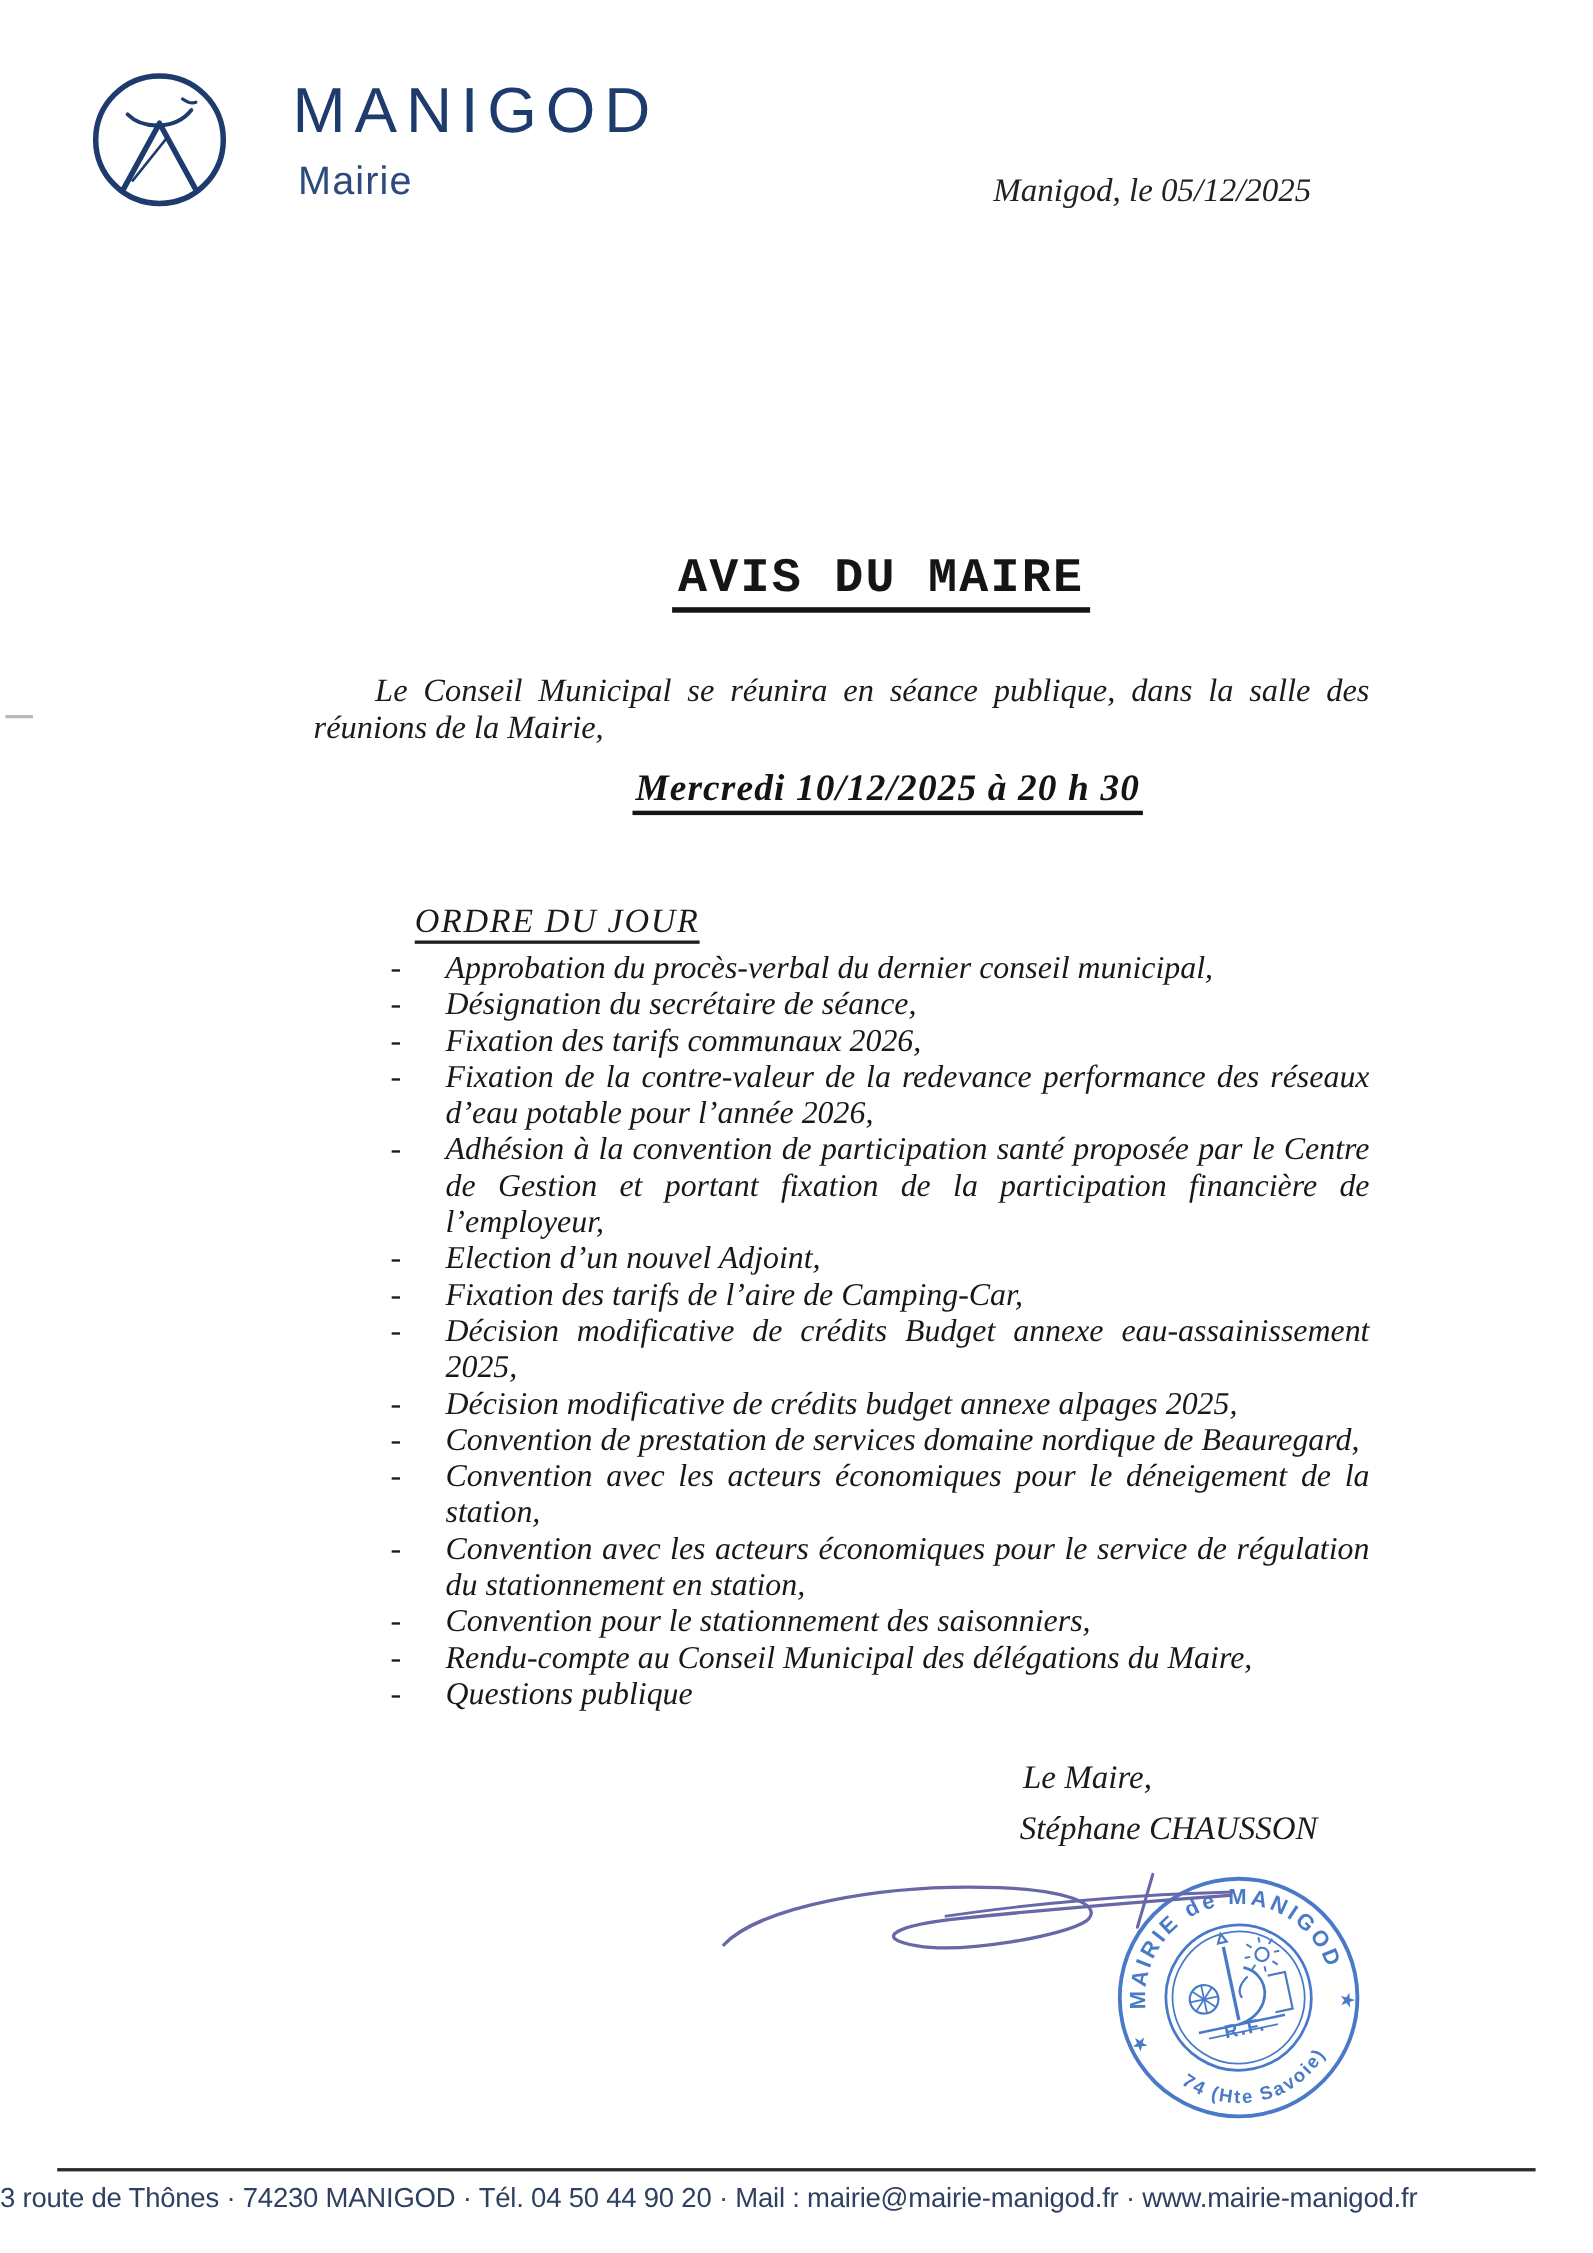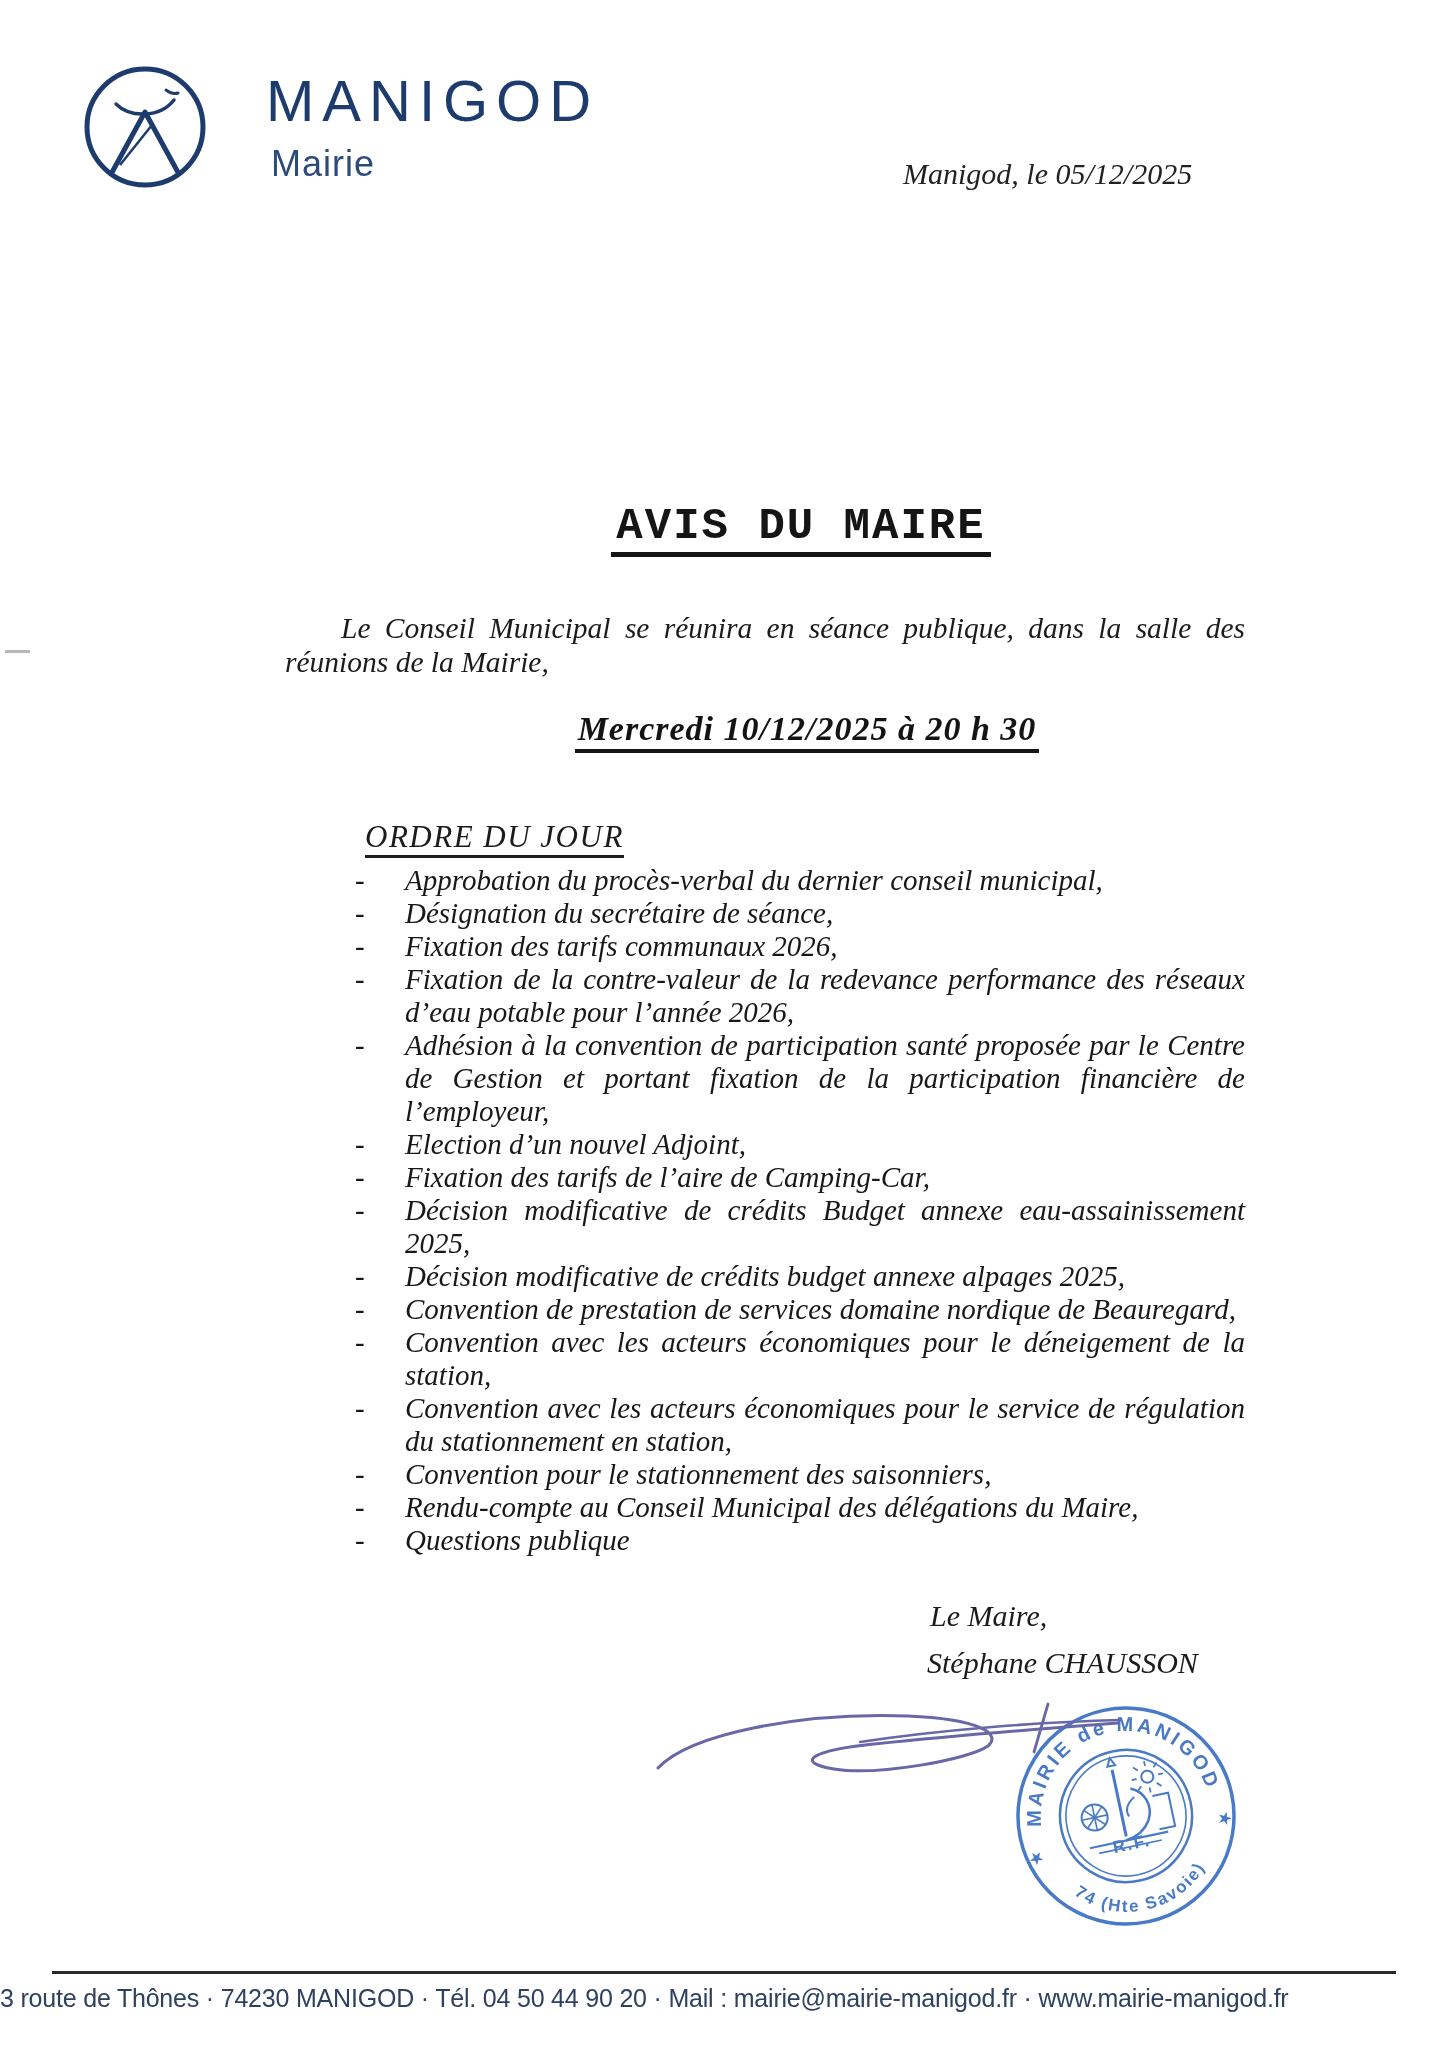--- a/index.html
+++ b/index.html
@@ -38,31 +38,31 @@
     font-weight:bold;font-size:44px;letter-spacing:2px;color:#151515;
     border-bottom:5px solid #151515;padding:0 5px 3px 5px;line-height:1.05;font-family:Liberation Mono, monospace;
   }
 
   .intro{
     position:absolute;top:581px;width:100%;
     font-style:italic;font-size:29.5px;line-height:34px;
     text-align:justify;text-indent:56px;color:#1b1b1b;
   }
 
-  .meeting-row{position:absolute;top:698px;width:100%;text-align:center;margin-top:12px;}
+  .meeting-row{position:absolute;top:698px;width:100%;text-align:center;}
   .meeting{
     display:inline-block;position:relative;left:42px;
     font-weight:bold;font-style:italic;font-size:34px;letter-spacing:1px;
     color:#141414;border-bottom:4px solid #141414;padding:0 3px 2px 3px;line-height:1.1;
   }
 
   .agenda-heading-row{position:absolute;top:820px;left:80px;}
   .agenda-heading{
     font-style:italic;font-size:31px;letter-spacing:1.5px;color:#1b1b1b;
-    border-bottom:3px solid #1f1f1f;padding-bottom:1px;line-height:1.1;
+    border-bottom:3px solid #1f1f1f;padding-bottom:1px;line-height:1.1;margin-left:12px;
   }
 
   .agenda-list{
     position:absolute;top:864px;left:0;width:100%;
     margin:0;padding:0;list-style:none;
   }
   .agenda-item{
     position:relative;padding-left:120px;
     font-style:italic;font-size:29px;line-height:33px;
     text-align:justify;color:#181818;

